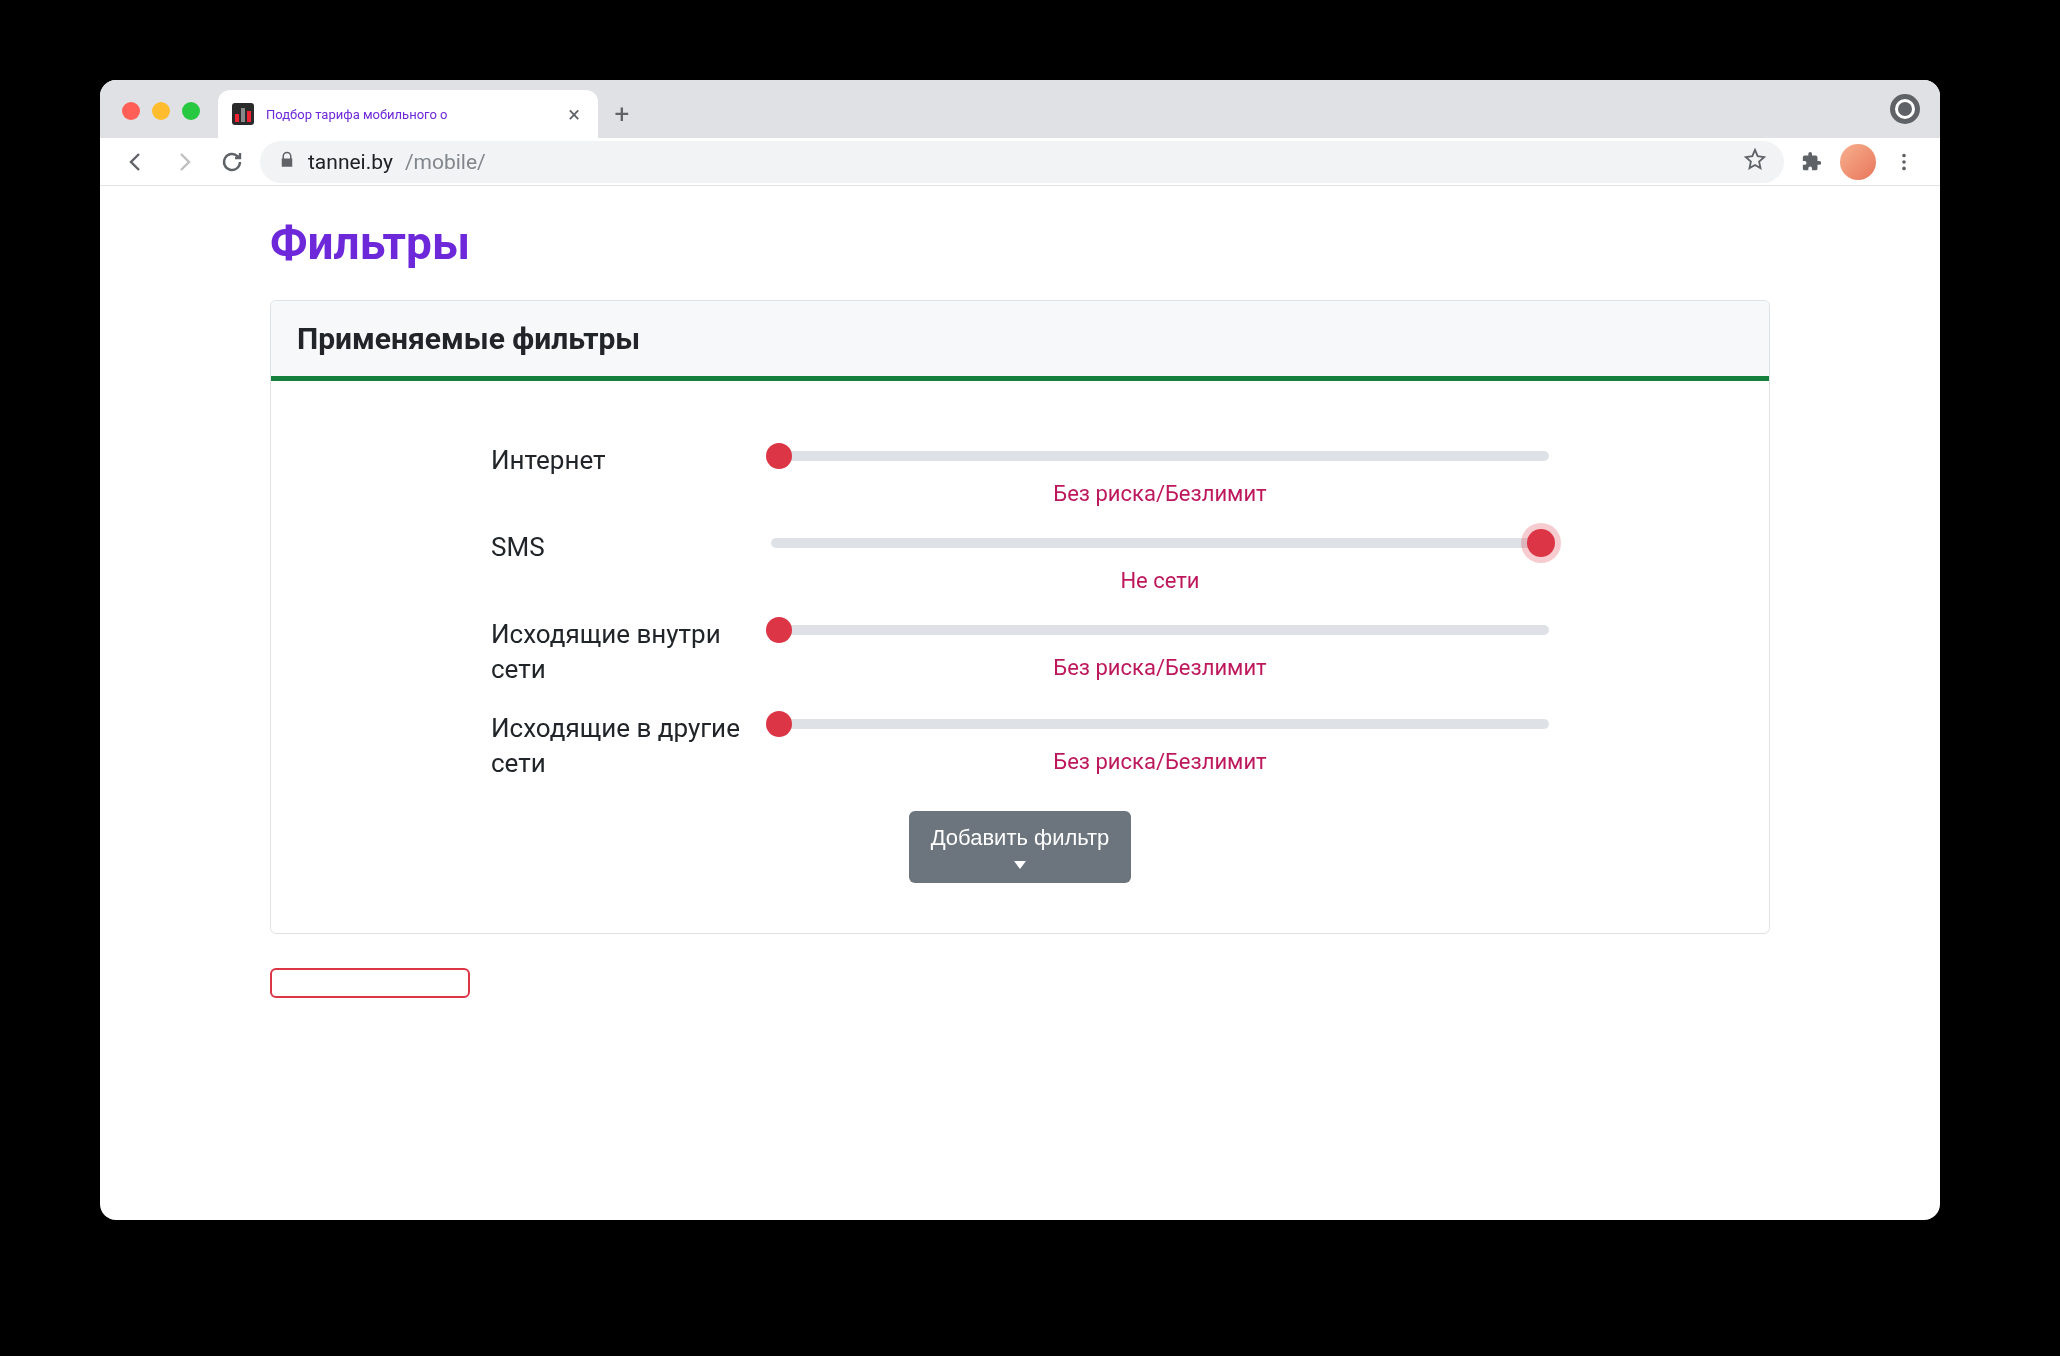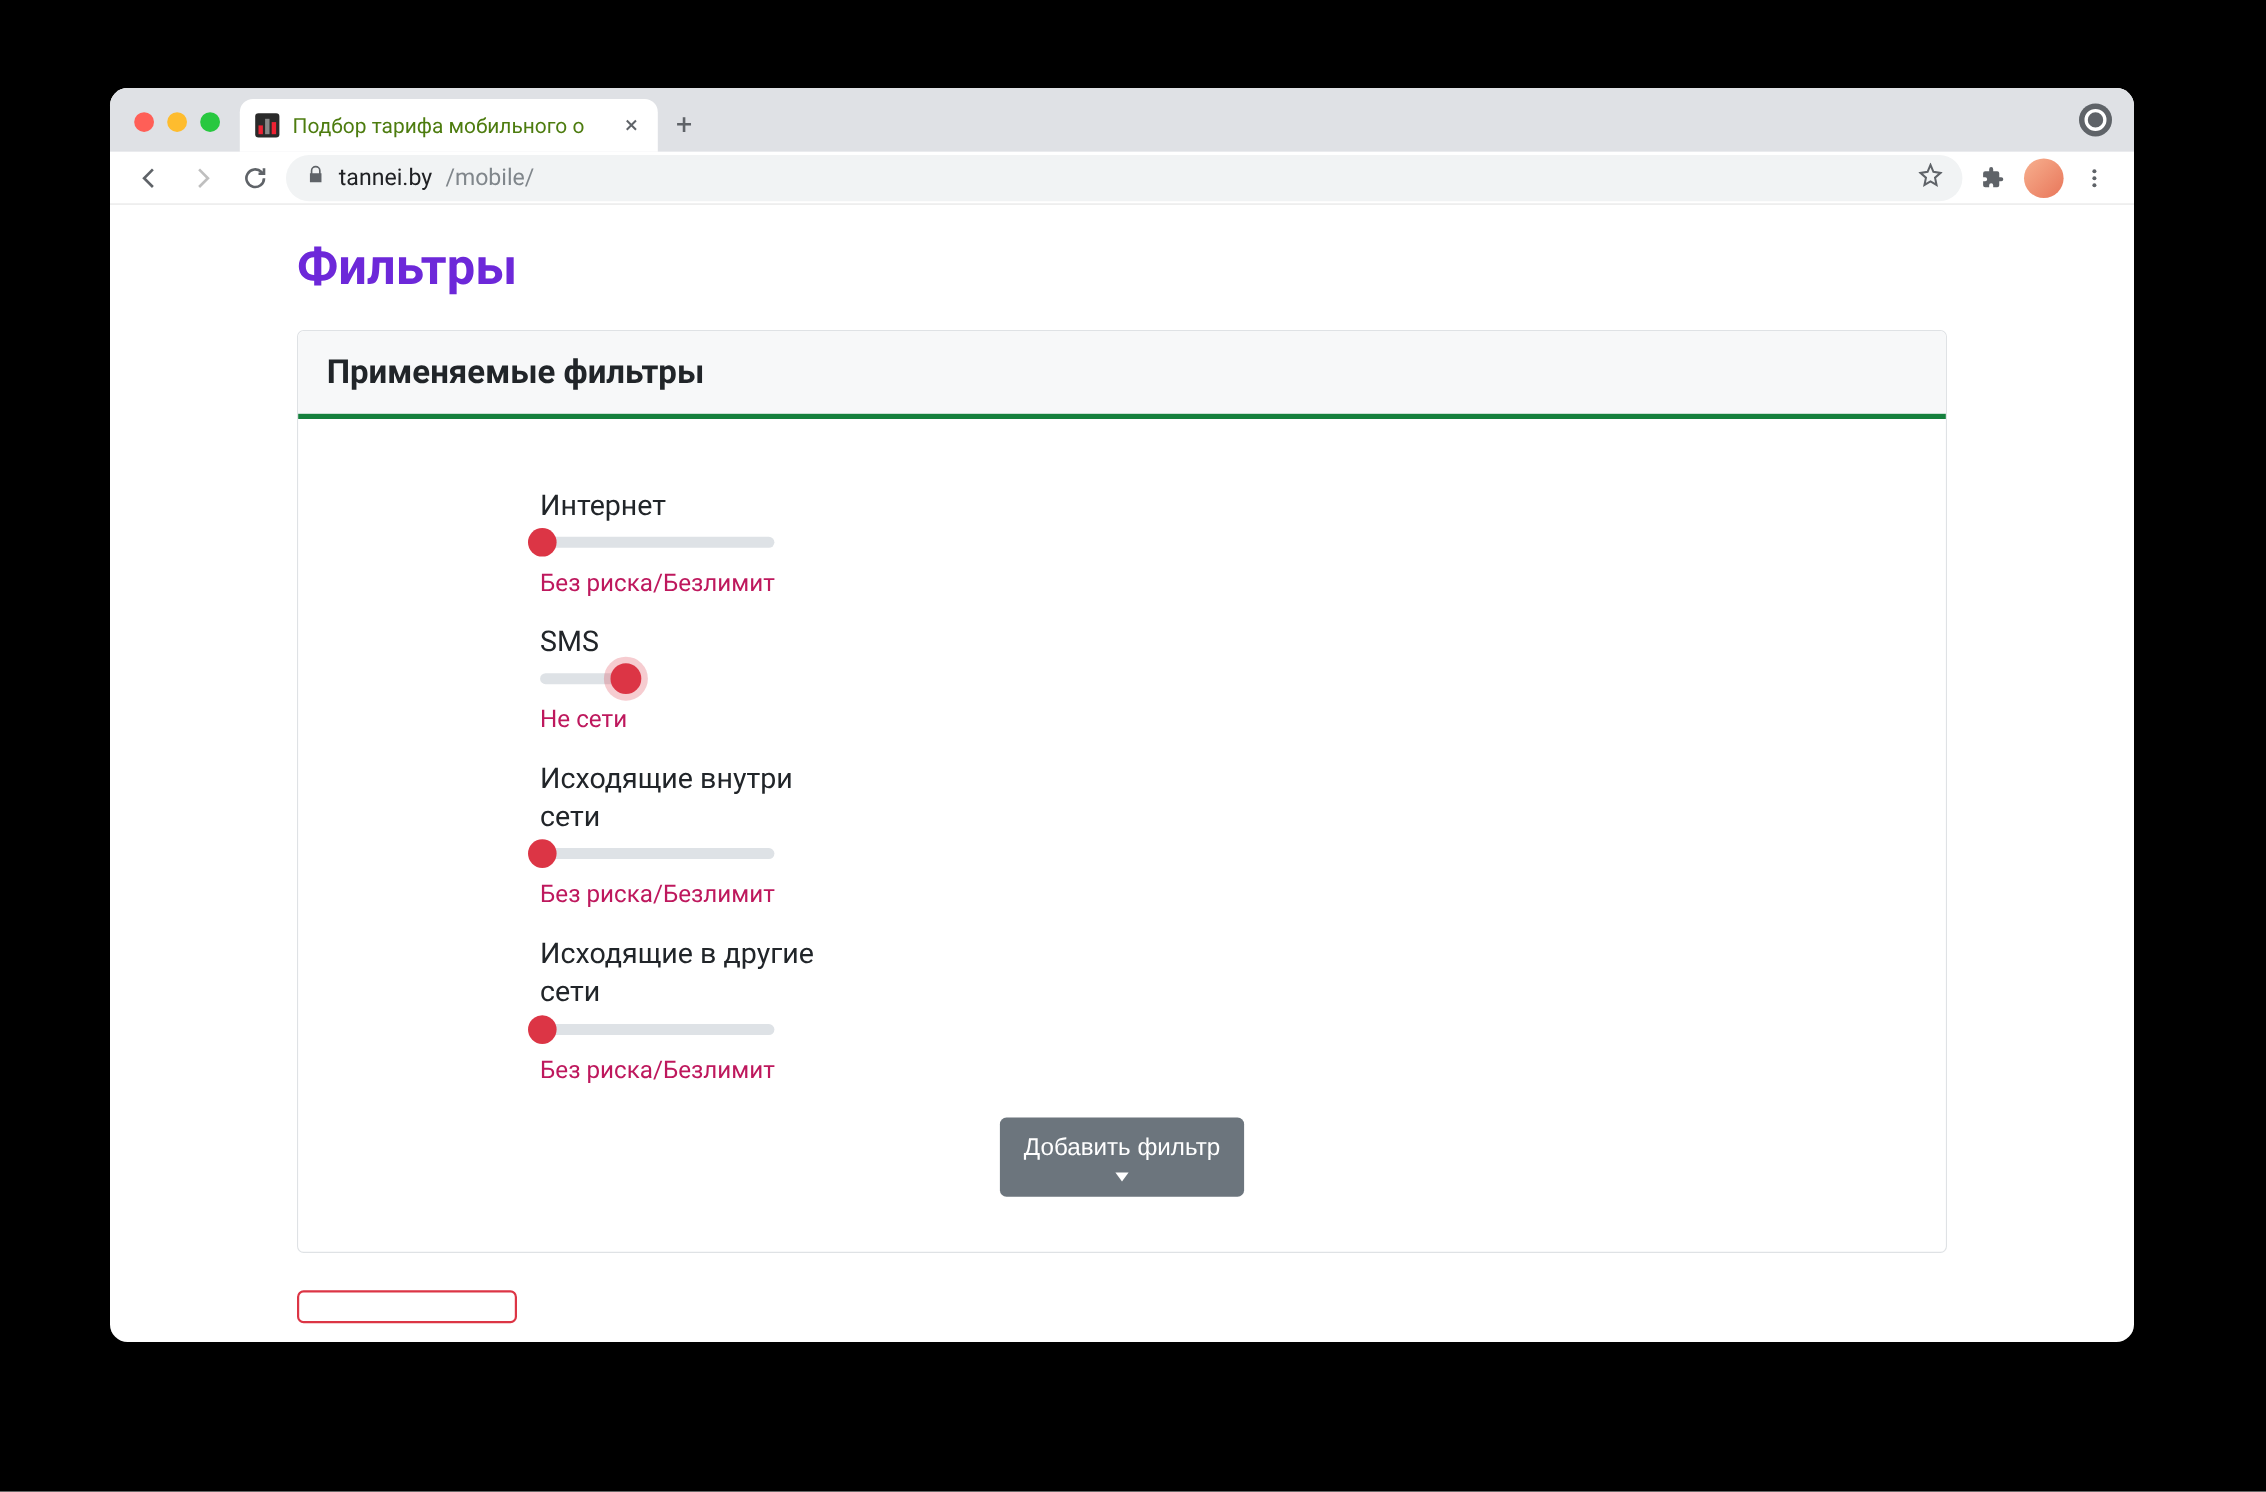--- a/index.html
+++ b/index.html
@@ -46,21 +46,21 @@
     margin-left: 6px;
   }
   .favicon {
     width: 22px; height: 22px; background:#2a2a2a; border-radius:3px;
     display:flex; align-items:flex-end; justify-content:center; gap:2px; padding:3px;
   }
   .favicon span { display:block; width:4px; background:#e23; }
   .favicon span:nth-child(1){height:8px;background:#e23;}
   .favicon span:nth-child(2){height:14px;background:#888;}
   .favicon span:nth-child(3){height:11px;background:#e23;}
-  .tab-title { font-size: 19px; color:#4d7c0f; white-space:nowrap; overflow:hidden; text-overflow:ellipsis; flex:1; }
+  .tab-title { font-size: 13px; color:#6d28d9; white-space:nowrap; overflow:hidden; text-overflow:ellipsis; flex:1; }
   .tab-close { font-size: 22px; color:#5f6368; padding:0 4px; cursor:pointer; }
   .newtab { width:48px; height:48px; display:flex; align-items:center; justify-content:center; font-size:26px; color:#5f6368; cursor:pointer; }
   .tabbar-right { margin-left:auto; padding:0 20px 14px 0; }
   .incog { width:30px; height:30px; background:#5f6368; border-radius:50%; display:flex; align-items:center; justify-content:center; }
   .incog::after{content:"";width:14px;height:14px;border:3px solid #fff;border-radius:50%;}
   
   .addrbar {
     height: 48px; background:#fff; border-bottom:1px solid #e3e3e3;
     display:flex; align-items:center; padding:0 16px; gap:8px;
   }
@@ -85,21 +85,21 @@
   }
   .card-header {
     background:#f7f8f9; border-bottom:5px solid #15803d;
     padding:20px 26px; font-size:30px; font-weight:700; color:#212529;
     border-radius:6px 6px 0 0;
   }
   .card-body { padding: 60px 220px 50px 220px; }
   .filter-title-row { display:flex; align-items:center; margin-bottom:28px; }
   .filter-title { font-size:28px; color:#212529; }
   .filter-close { margin-left:auto; font-size:34px; font-weight:700; color:#6c757d; cursor:pointer; line-height:1; }
-  .row { display:flex; align-items:flex-start; margin-bottom:22px;flex-direction:column; }
+  .row { display:flex; align-items:flex-start; margin-bottom:22px; }
   .row-label { width:280px; font-size:26px; color:#212529; padding-top:2px; line-height:1.35; }
   .row-ctrl { flex:1; }
   .slider-wrap { position:relative; height:30px; display:flex; align-items:center; }
   .track { width:100%; height:10px; background:#dee2e6; border-radius:5px; position:relative; }
   .thumb {
     position:absolute; top:50%; width:26px; height:26px; background:#dc3545;
     border-radius:50%; transform:translate(-50%,-50%); cursor:pointer;
   }
   .thumb.focus { box-shadow:0 0 0 6px rgba(220,53,69,.25); width:28px; height:28px; }
   .slider-caption { text-align:center; font-size:22px; color:#be185d; margin-top:10px; }

